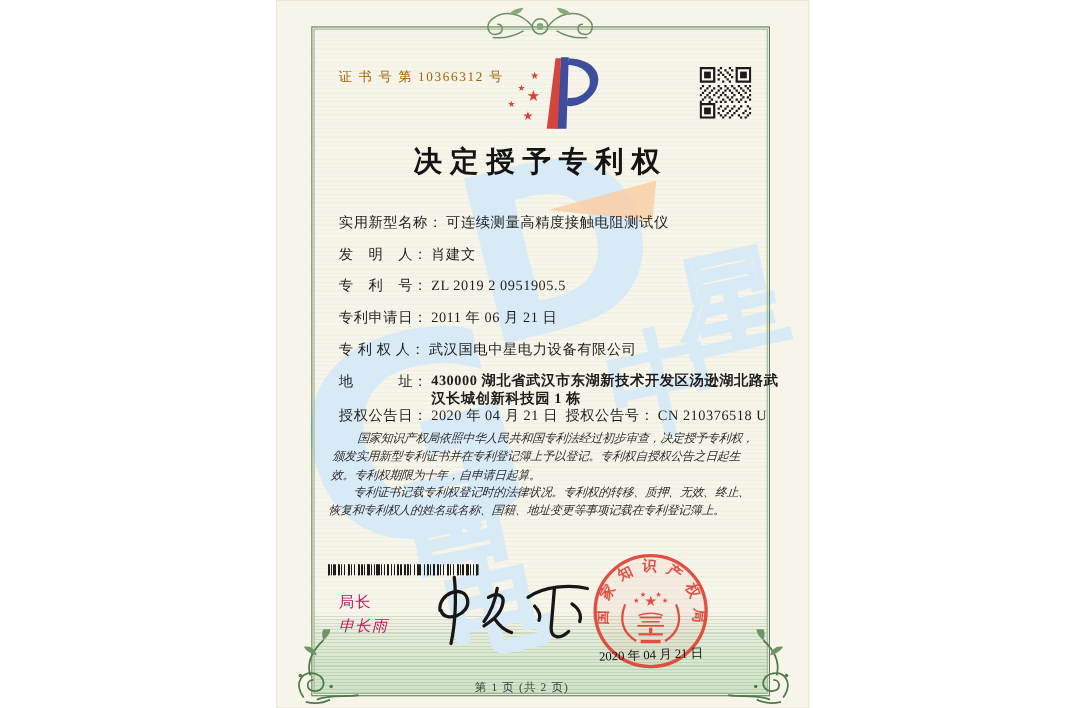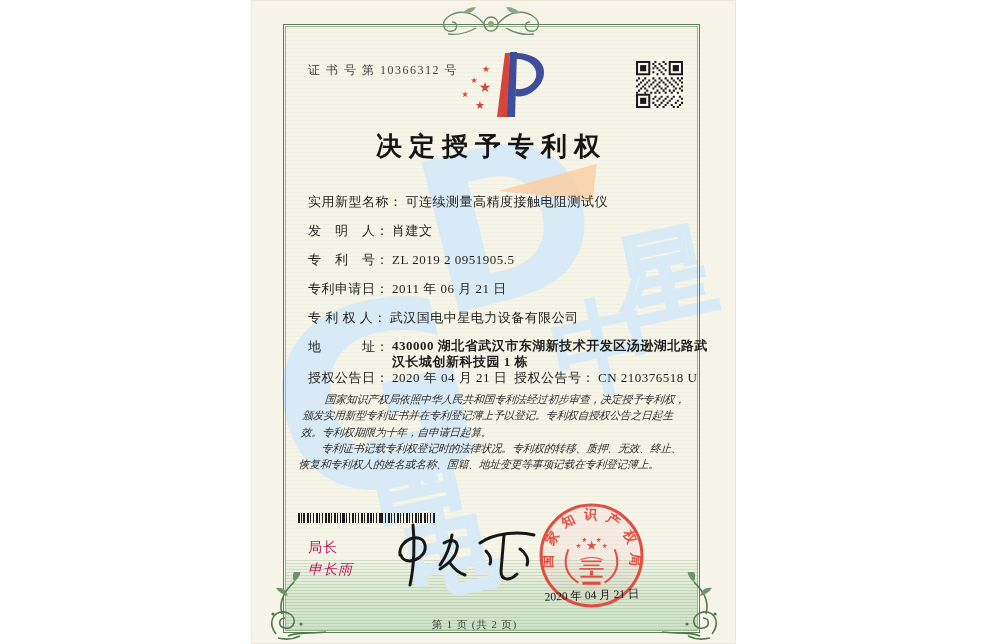--- a/index.html
+++ b/index.html
@@ -35,21 +35,21 @@
             border-left:95px solid transparent; border-bottom:37px solid #f9cfa6;
             transform:rotate(6deg); position:absolute; opacity:.85; }
 
   
   .frame { position:absolute; left:31px; top:23px; width:417px; height:609px;
            border:1.6px solid #5f7f59; z-index:3; pointer-events:none; }
   .frame::after { content:""; position:absolute; inset:1.4px; border:1px solid #9ab58f; }
 
   .content { position:absolute; inset:0; z-index:4; color:#1f1f1f; }
 
-  .cert-no { position:absolute; left:56px; top:61px; font-size:12px; letter-spacing:1.5px; color:#404040; }
+  .cert-no { position:absolute; left:56px; top:61px; font-size:12px; letter-spacing:1.5px; color:#a16207; }
 
   .logo { position:absolute; left:197px; top:44px; }
   .qr   { position:absolute; left:384px; top:60px; }
 
   .title { position:absolute; left:31px; top:128px; width:417px; text-align:center;
            font-size:26px; font-weight:600; letter-spacing:7px; color:#141414; }
 
   .row { position:absolute; left:56px; font-size:13px; letter-spacing:.5px; white-space:nowrap; color:#1e1e1e; }
   .row .val { margin-left:3px; }
   .r1{top:192px}.r2{top:221px}.r3{top:250px}.r4{top:279px}.r5{top:308px}

